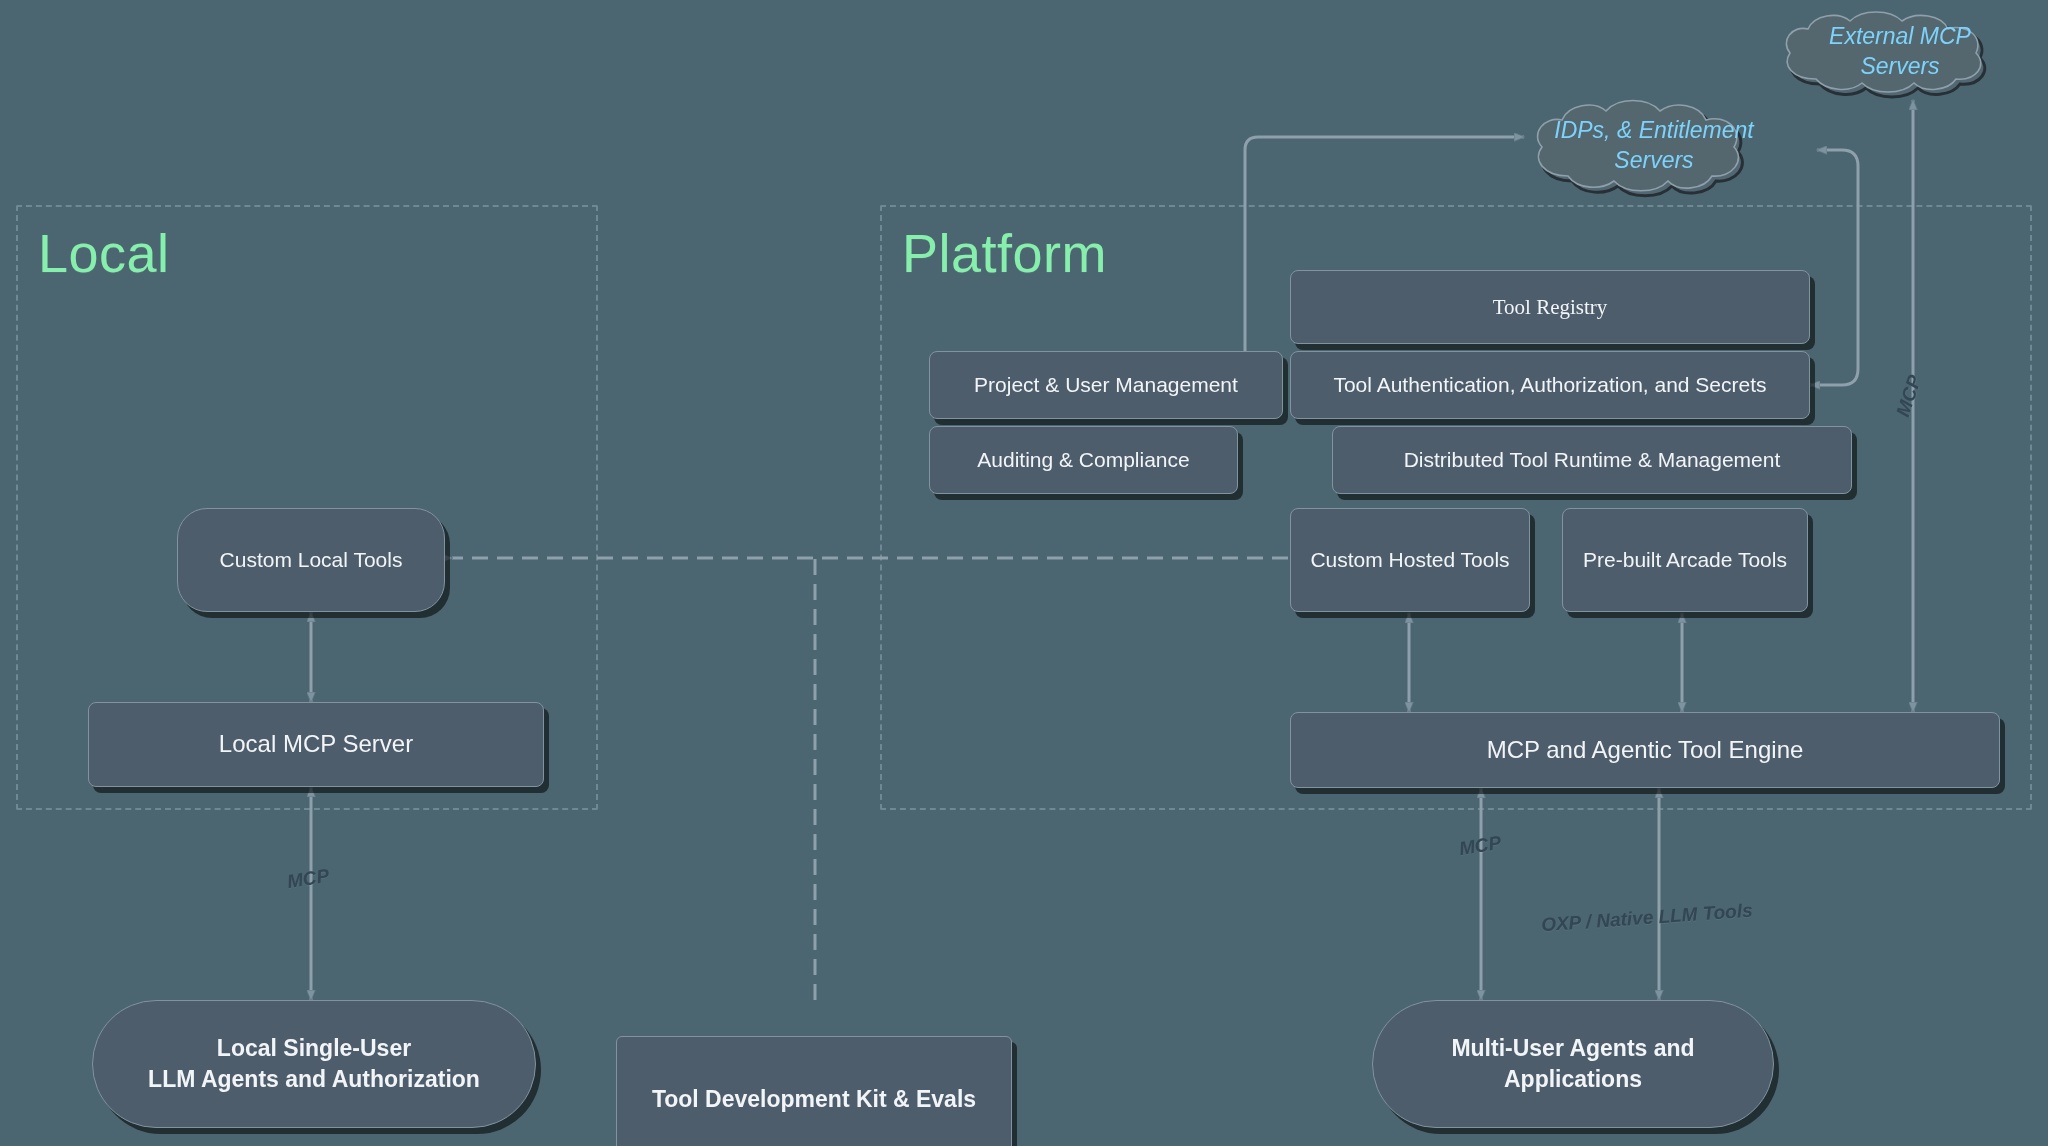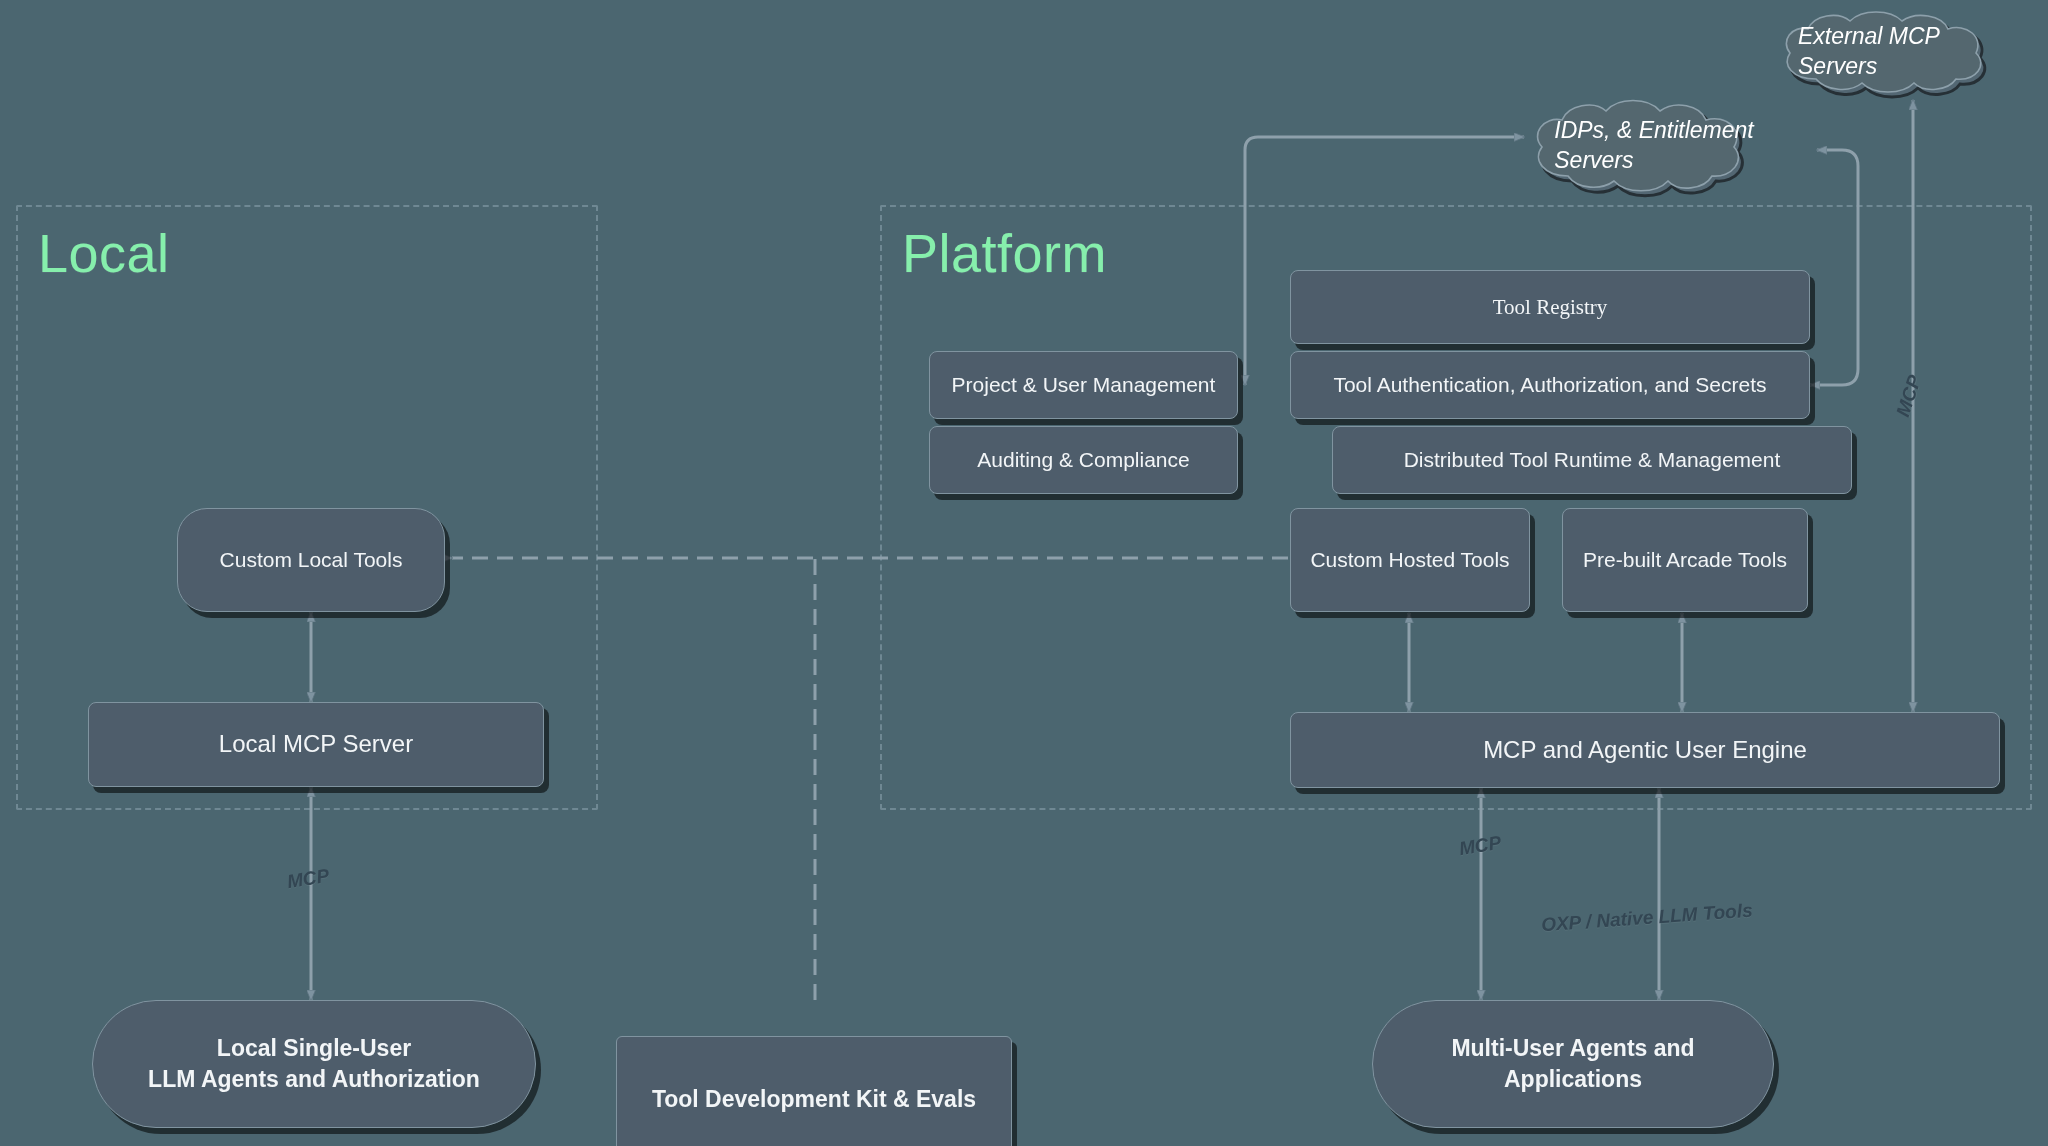--- a/index.html
+++ b/index.html
@@ -19,22 +19,22 @@
         border:1.6px solid #8094a0;border-radius:8px;
         box-shadow:5px 6px 0 rgba(0,0,0,.55);
         display:flex;align-items:center;justify-content:center;
         text-align:center;color:#f2f5f7;font-size:21px;line-height:1.35;
         padding:4px 12px;}
   .node.sq{border-radius:6px;}
   .node.stadium{border-radius:200px;font-weight:bold;font-size:23px;}
   .node.bold{font-weight:bold;font-size:23px;}
 
   
-  .cloud{position:absolute;color:#ffffff;font-style:italic;font-size:23px;
-         line-height:1.3;text-align:left;display:flex;align-items:center;
+  .cloud{position:absolute;color:#7dd3fc;font-style:italic;font-size:23px;
+         line-height:1.3;text-align:center;display:flex;align-items:center;
          justify-content:center;}
   .cloud svg{position:absolute;left:0;top:0;overflow:visible;}
   .cloud .ctext{position:relative;z-index:2;padding:0 26px;}
 
   
   .lines{position:absolute;left:0;top:0;width:2048px;height:1146px;
          pointer-events:none;overflow:visible;}
   .edgelabel{position:absolute;color:#334653;font-style:italic;font-weight:bold;
              font-size:19px;white-space:nowrap;
              text-shadow:0 1px 0 rgba(255,255,255,.06);}
@@ -126,35 +126,35 @@
     <span class="ctext">
       <span>IDPs, &amp; Entitlement</span><br>
       <span>Servers</span>
     </span>
   </div>
 
   <div class="node" style="left:177px;top:508px;width:268px;height:104px;border-radius:30px;">Custom Local Tools</div>
 
   <div class="node" style="left:88px;top:702px;width:456px;height:85px;font-size:24px;">Local MCP Server</div>
 
-  <div class="node" style="left:929px;top:351px;width:309px;height:68px;">Project &amp; User Management</div>
+  <div class="node" style="left:929px;top:351px;width:354px;height:68px;">Project &amp; User Management</div>
 
   <div class="node" style="left:929px;top:426px;width:309px;height:68px;">Auditing &amp; Compliance</div>
 
   <div class="node" style="left:1290px;top:270px;width:520px;height:74px;font-family:Liberation Serif, serif;">Tool Registry</div>
 
   <div class="node" style="left:1290px;top:351px;width:520px;height:68px;">Tool Authentication, Authorization, and Secrets</div>
 
   <div class="node" style="left:1290px;top:426px;width:520px;height:68px;margin-left:42px;">Distributed Tool Runtime &amp; Management</div>
 
   <div class="node" style="left:1290px;top:508px;width:240px;height:104px;">Custom Hosted Tools</div>
 
   <div class="node" style="left:1562px;top:508px;width:246px;height:104px;">Pre-built Arcade Tools</div>
 
-  <div class="node" style="left:1290px;top:712px;width:710px;height:76px;font-size:24px;">MCP and Agentic User Engine</div>
+  <div class="node" style="left:1290px;top:712px;width:710px;height:76px;font-size:24px;">MCP and Agentic Tool Engine</div>
 
   <div class="node stadium" style="left:92px;top:1000px;width:444px;height:128px;">
     <span>
       <span>Local Single-User</span><br>
       <span>LLM Agents and Authorization</span>
     </span>
   </div>
 
   <div class="node sq bold" style="left:616px;top:1000px;width:396px;height:128px;margin-top:36px;">Tool Development Kit &amp; Evals</div>
 

